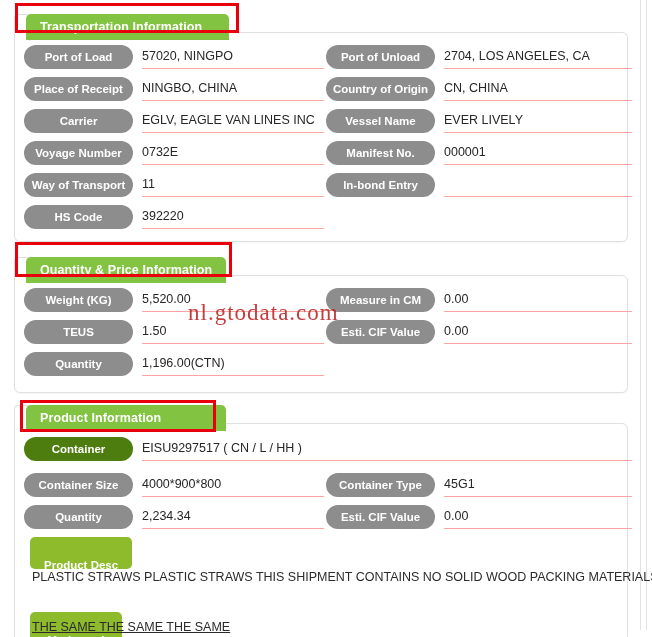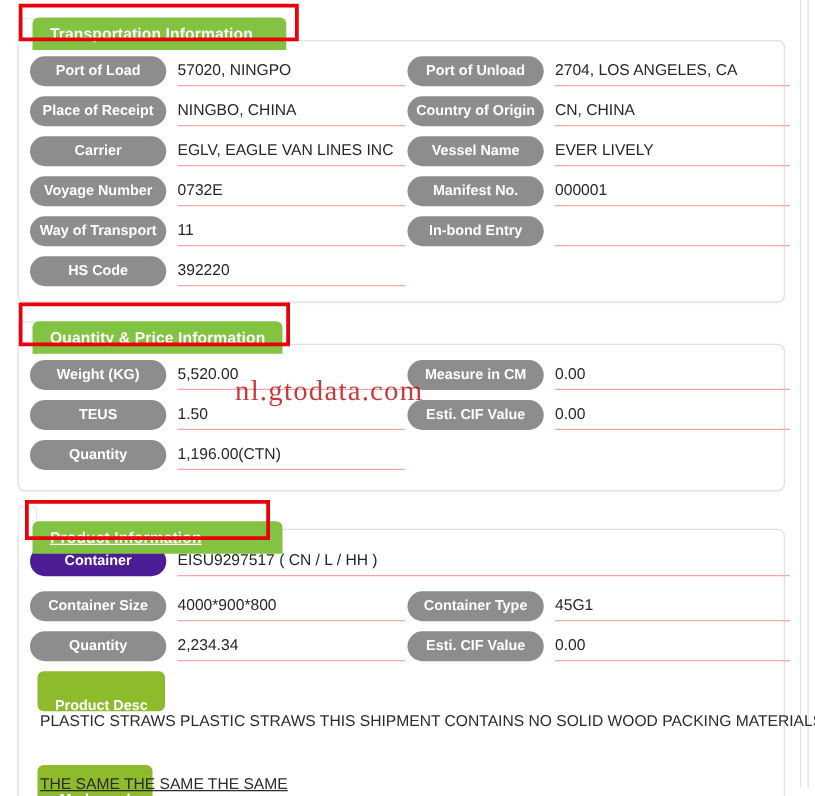--- a/index.html
+++ b/index.html
@@ -115,21 +115,21 @@
     text-align: center;
     background: #8d8d8d;
     color: #ffffff;
     font-size: 11.5px;
     font-weight: bold;
     border-radius: 12px;
     box-sizing: border-box;
     white-space: nowrap;
     overflow: hidden;
   }
-  .lbl.orange { background: #4c1d95; }
+  .lbl.orange { background: #4d7c0f; }
   .val {
     position: absolute;
     left: 118px;
     top: 0;
     width: 182px;
     height: 24px;
     line-height: 22px;
     font-size: 12.5px;
     color: #262626;
     border-bottom: 1px solid #fca5a5;
@@ -245,21 +245,21 @@
     </div>
     <div class="field" style="left:312px; top:65px;">
       <div class="lbl">Esti. CIF Value</div>
       <div class="val wide">0.00</div>
     </div>
   </div>
 
   <div class="section" style="top:405px;">
     <div class="tab-stub" style="left:0px; top:0px;"></div>
     <div class="panel" style="top:18px; height:219px;"></div>
-    <div class="tab" style="left:12px; top:12px; width:200px;text-decoration:underline;">Product Information</div>
+    <div class="tab" style="left:12px; top:0px; width:200px;">Product Information</div>
 
     <div class="field" style="left:10px; top:32px;">
       <div class="lbl orange">Container</div>
       <div class="val" style="width:490px;">EISU9297517 ( CN / L / HH )</div>
     </div>
 
     <div class="field" style="left:10px; top:68px;">
       <div class="lbl">Container Size</div>
       <div class="val">4000*900*800</div>
     </div>

